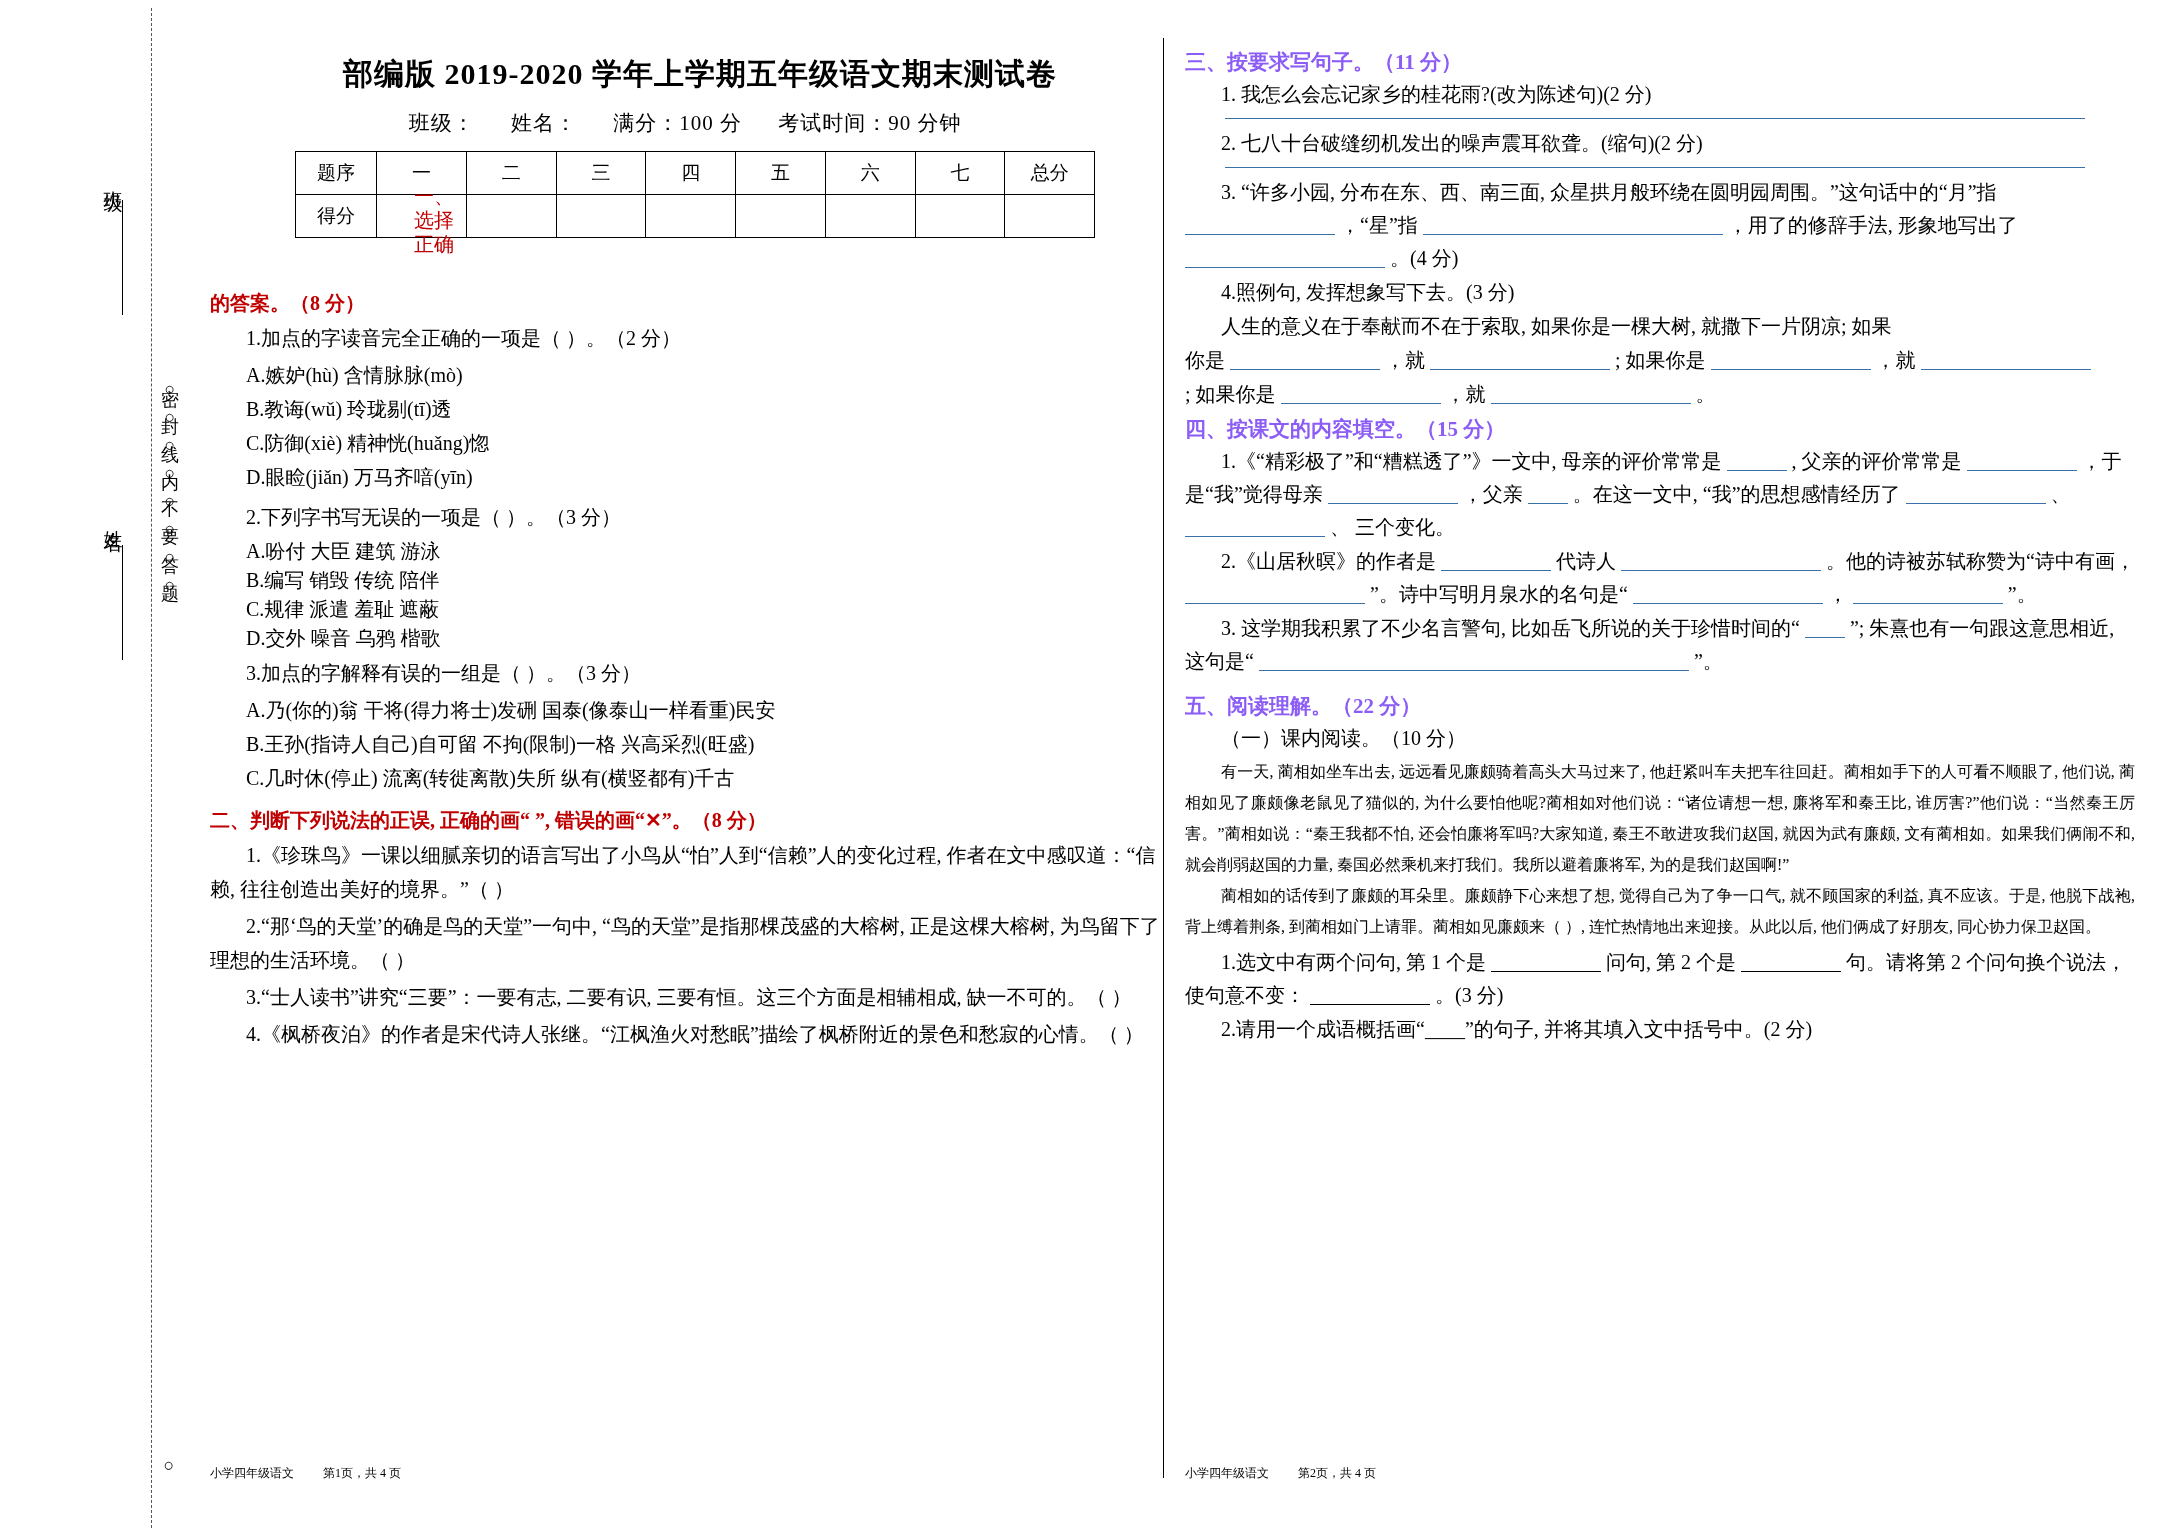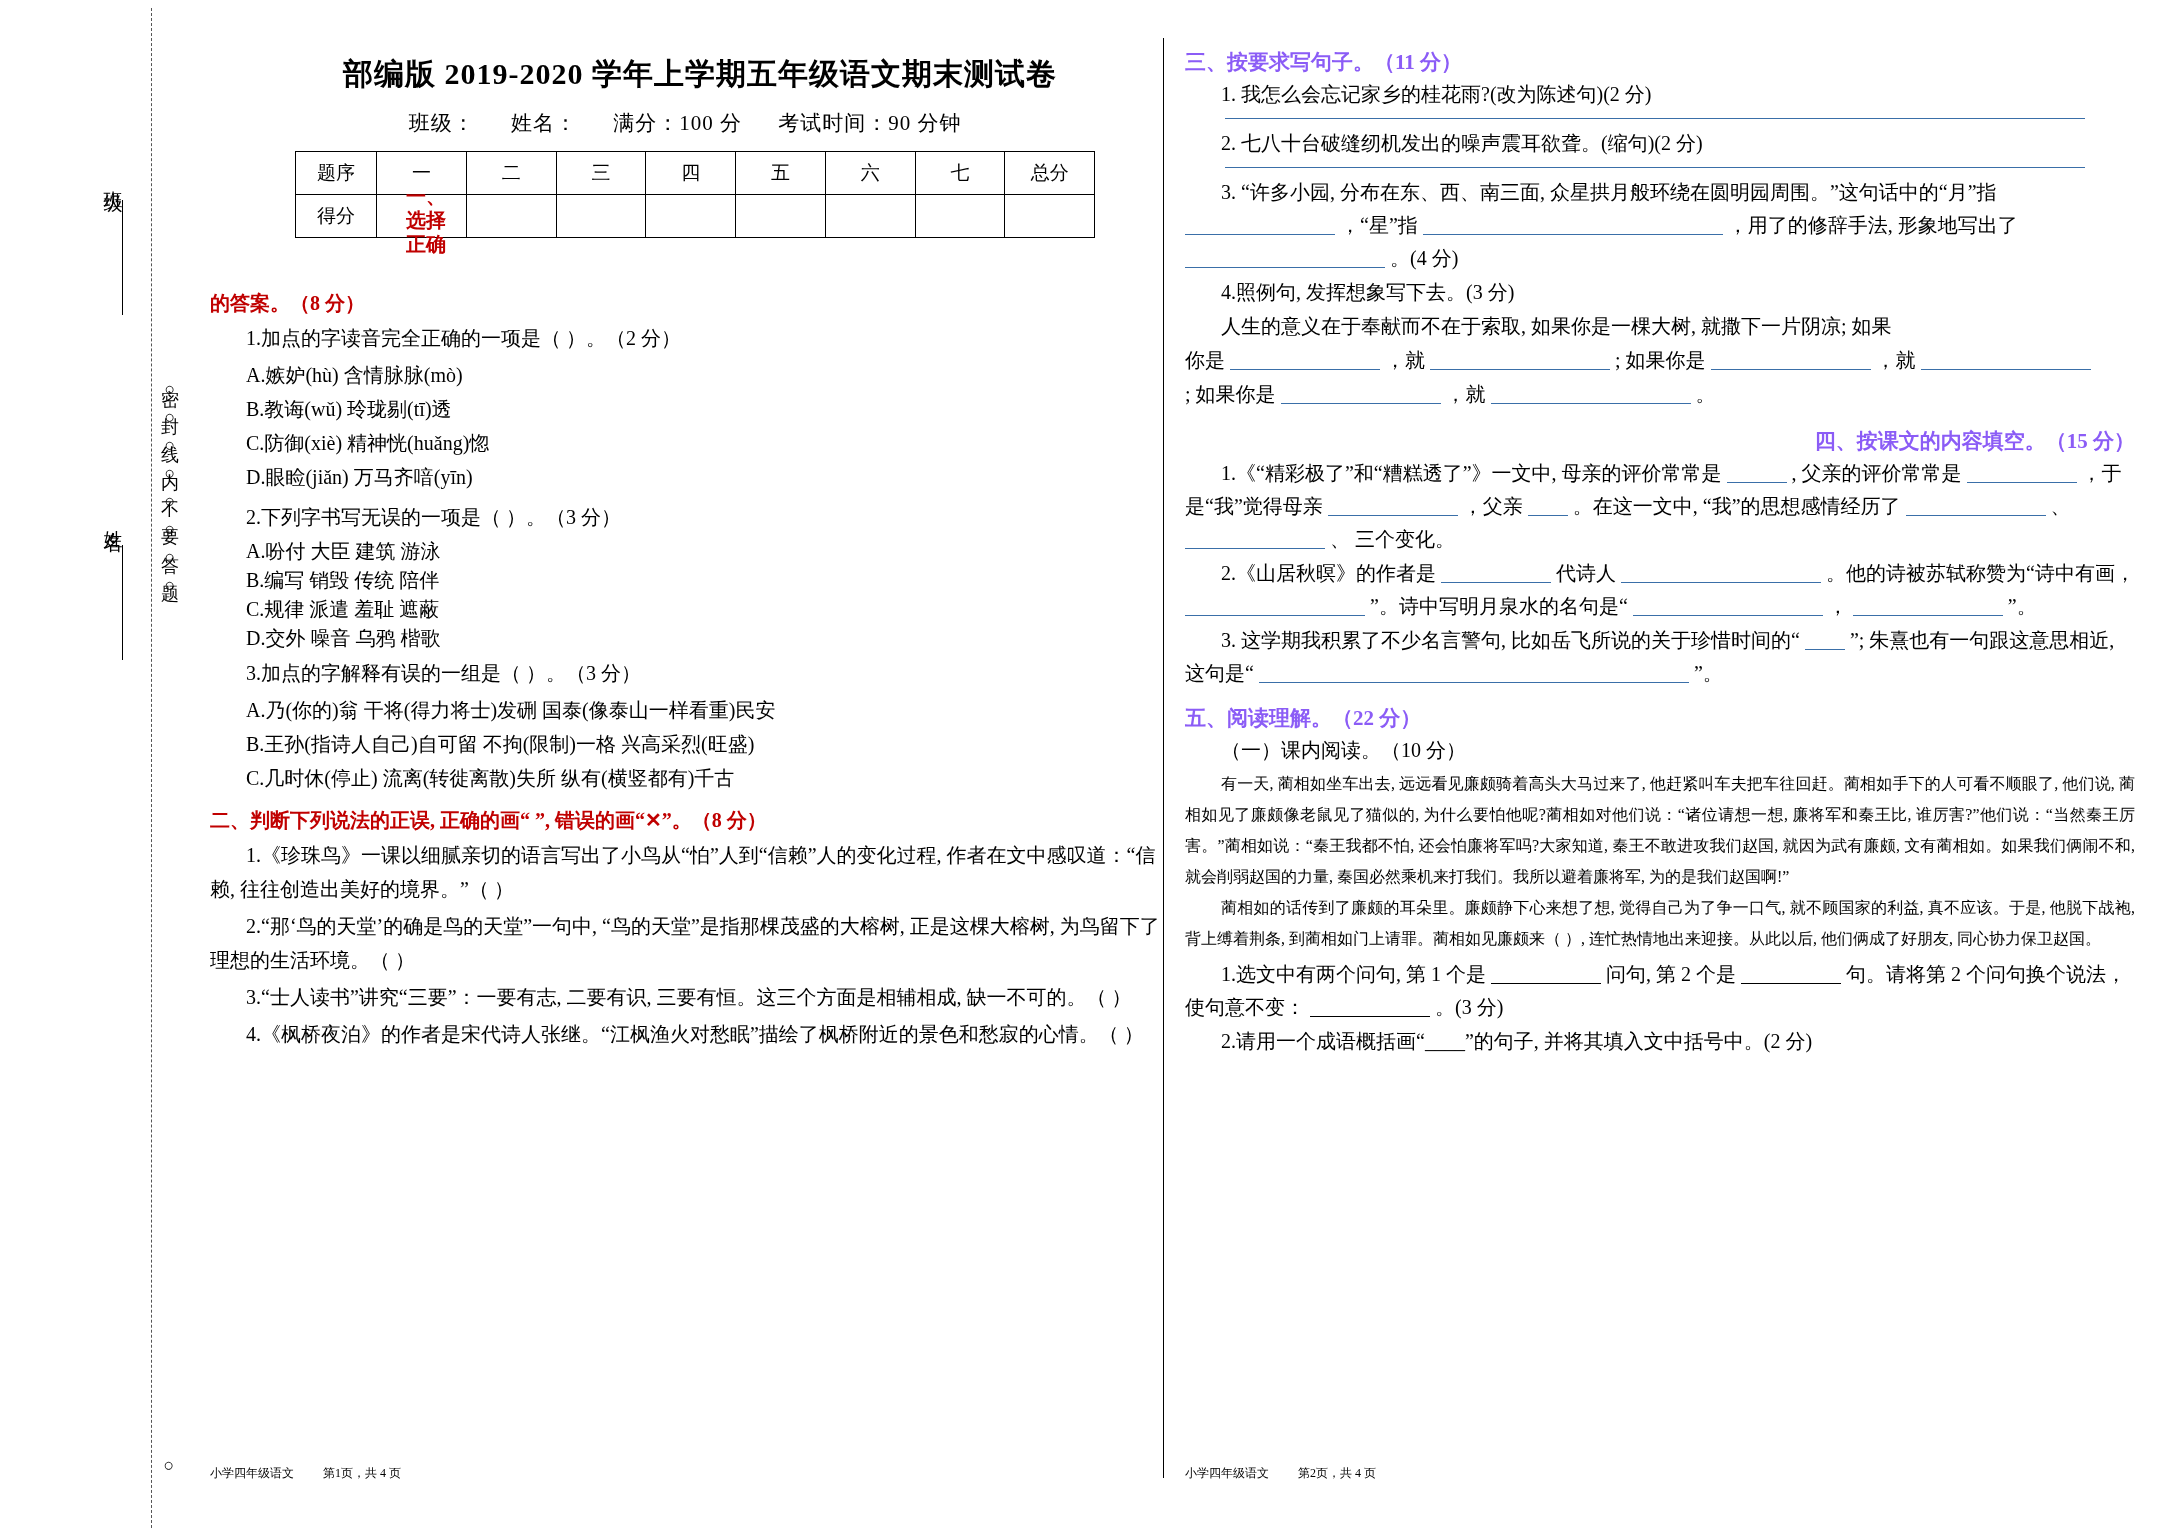--- a/index.html
+++ b/index.html
@@ -109,25 +109,25 @@
   }
   .q.indent { text-indent: 36px; }
   .opt {
     font-size: 20px;
     line-height: 34px;
     margin-left: 36px;
   }
   .opt-tight { line-height: 29px; }
   .vsec {
     position: absolute;
-    left: 196px;
+    left: 204px;
     top: 150px;
     width: 40px;
     color: #c00000;
-    font-weight: bold;
+    font-weight: normal;
     font-size: 20px;
     line-height: 24px;
   }
   .footer {
     position: absolute;
     bottom: 22px;
     font-size: 12px;
     width: 950px;
   }
   .footer span { margin-right: 26px; }
@@ -292,21 +292,21 @@
       <span class="ul" style="width:170px"></span>
     </div>
     <div class="r-q">
       <span>; 如果你是</span>
       <span class="ul" style="width:160px"></span>
       <span>，就</span>
       <span class="ul" style="width:200px"></span>
       <span>。</span>
     </div>
 
-    <div class="r-head" style="margin-top:16px;text-align:right;">四、按课文的内容填空。（15 分）</div>
+    <div class="r-head" style="margin-top:4px;">四、按课文的内容填空。（15 分）</div>
 
     <div class="r-q ind">
       <span>1.《“精彩极了”和“糟糕透了”》一文中, 母亲的评价常常是</span>
       <span class="ul" style="width:60px"></span>
       <span>, 父亲的评价常常是</span>
       <span class="ul" style="width:110px"></span>
       <span>，于是“我”觉得母亲</span>
       <span class="ul" style="width:130px"></span>
       <span>，父亲</span>
       <span class="ul" style="width:40px"></span>

